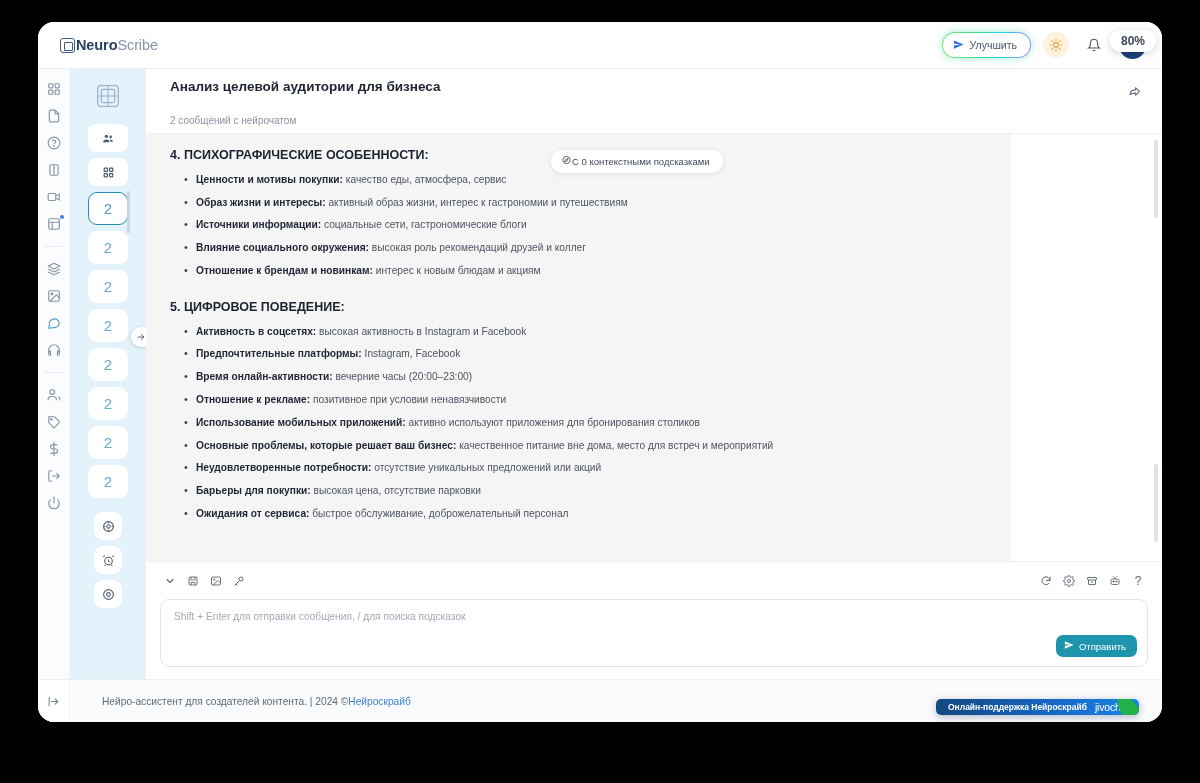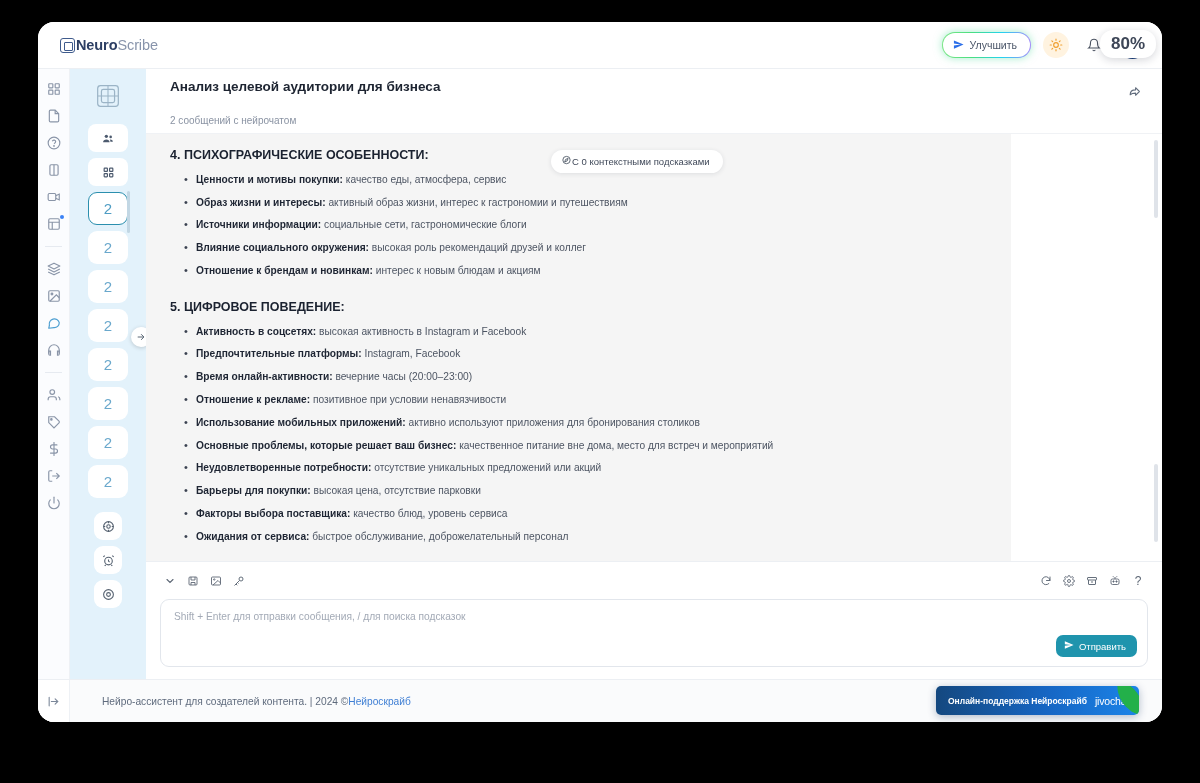--- a/index.html
+++ b/index.html
@@ -70,21 +70,21 @@
   .sun-btn { background: #fff3e0; }
   .avatar {
     width: 27px; height: 27px; border-radius: 50%;
     background: linear-gradient(160deg,#d9e2ec 40%, #1c3f7a 41%);
     cursor: pointer;
   }
   .pct-badge {
     position: absolute; right: -10px; top: -2px;
     background: #fff; border-radius: 13px;
     padding: 4px 11px;
-    font-size: 17px; font-weight: 600; color: #3d4657;
+    font-size: 12px; font-weight: 600; color: #3d4657;
     box-shadow: 0 2px 9px rgba(20,30,50,.18);
   }
 
   
   .body-row { flex: 1; display: flex; min-height: 0; }
 
   
   .rail {
     width: 32px; flex: 0 0 32px;
     background: #fbfcfe;
@@ -266,21 +266,21 @@
   .footer-rail svg { width: 13px; height: 13px; }
   .footer-txt {
     display: flex; align-items: center; padding-left: 32px;
     font-size: 10.2px; color: #5f6b7d;
   }
   .footer-txt a { color: #3f7fd4; text-decoration: none; }
 
   
   .jivo {
     position: absolute; right: 23px; bottom: 7px;
-    height: 29px; border-radius: 5px;
+    height: 16px; border-radius: 5px;
     background: linear-gradient(90deg,#14487f 0%, #1666c4 55%, #1b84e8 100%);
     display: flex; align-items: center; gap: 8px;
     padding: 0 10px 0 12px;
     box-shadow: 0 2px 8px rgba(10,40,90,.3);
     overflow: hidden; cursor: pointer; z-index: 50;
   }
   .jivo-txt { font-size: 8.5px; font-weight: 700; color: #fff; white-space: nowrap; }
   .jivo-brand { font-size: 10.5px; color: #fff; font-weight: 400; letter-spacing: -.2px; }
   .jivo-leaf {
     position: absolute; right: -6px; top: -3px;
@@ -556,21 +556,20 @@
             <li><b>Предпочтительные платформы:</b><span> Instagram, Facebook</span></li>
             <li><b>Время онлайн-активности:</b><span> вечерние часы (20:00–23:00)</span></li>
             <li><b>Отношение к рекламе:</b><span> позитивное при условии ненавязчивости</span></li>
             <li><b>Использование мобильных приложений:</b><span> активно используют приложения для бронирования столиков</span></li>
           </ul>
 
           <ul class="blist">
             <li><b>Основные проблемы, которые решает ваш бизнес:</b><span> качественное питание вне дома, место для встреч и мероприятий</span></li>
             <li><b>Неудовлетворенные потребности:</b><span> отсутствие уникальных предложений или акций</span></li>
             <li><b>Барьеры для покупки:</b><span> высокая цена, отсутствие парковки</span></li>
-            <li><b>Факторы выбора поставщика:</b><span> качество блюд, уровень сервиса</span></li>
             <li><b>Ожидания от сервиса:</b><span> быстрое обслуживание, доброжелательный персонал</span></li>
           </ul>
 
         </div>
 
         <div class="msg-scrollbar">
           <i style="top:6px;height:78px"></i>
           <i style="top:330px;height:78px"></i>
         </div>
       </div>

